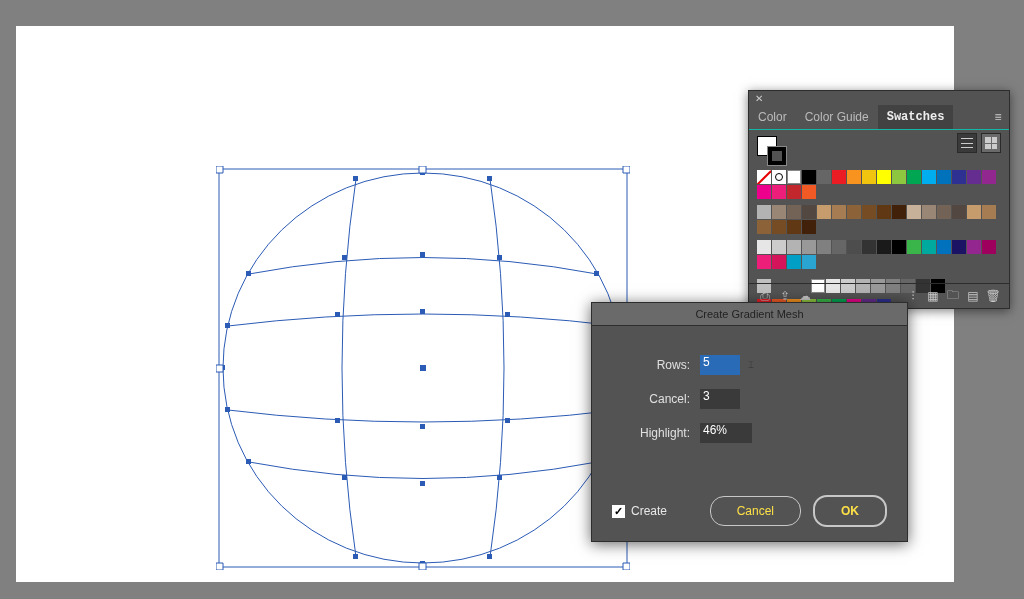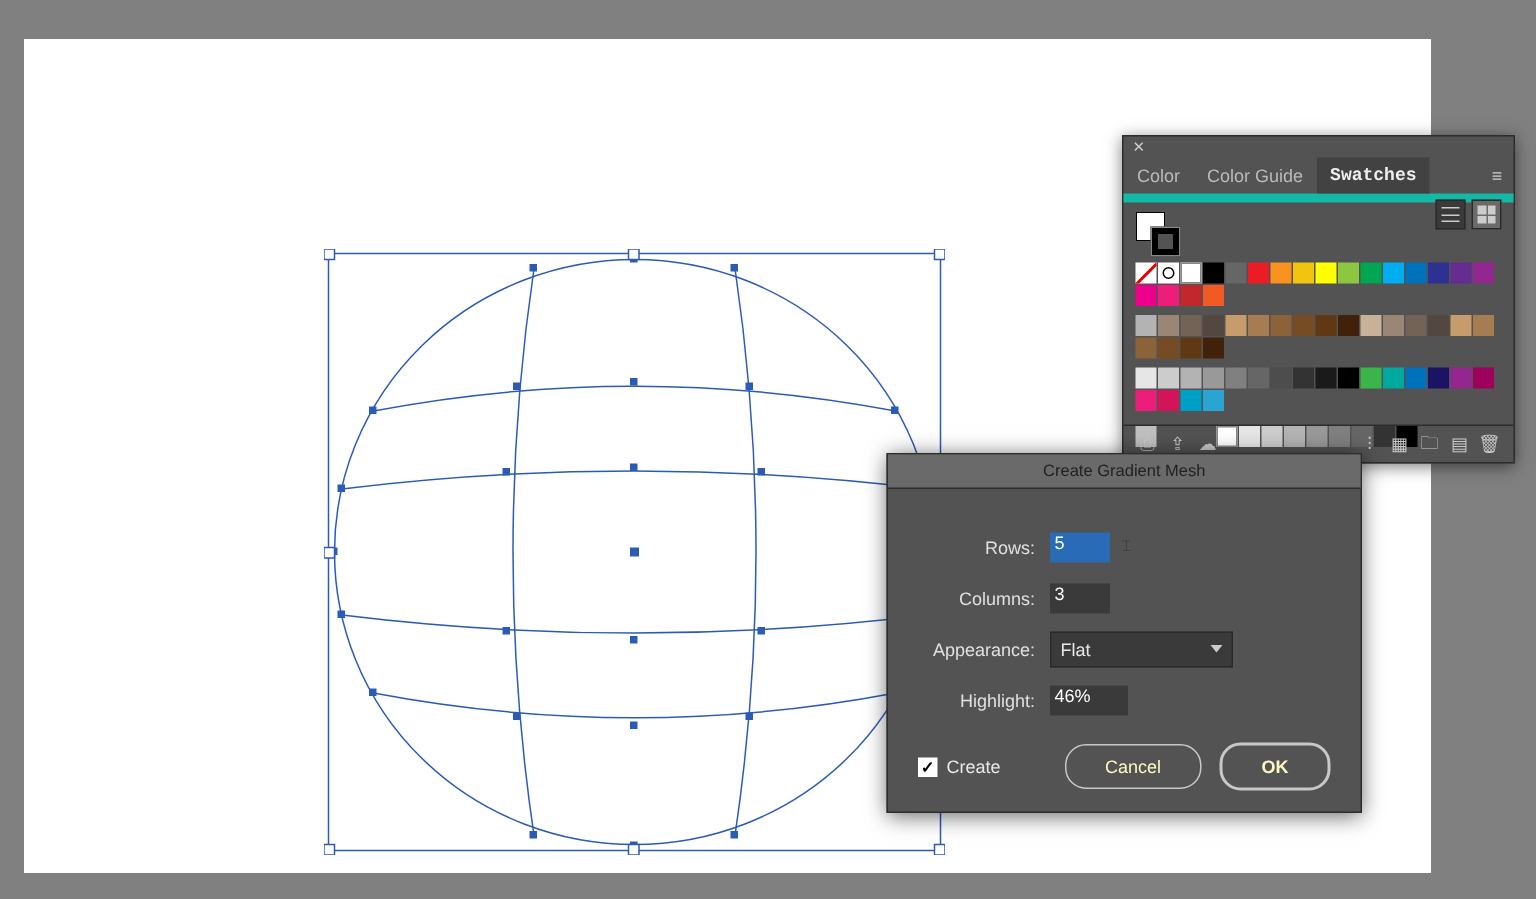--- a/index.html
+++ b/index.html
@@ -2,21 +2,21 @@
 <html><head>
 <meta charset="utf-8">
 <style>
   html,body{margin:0;padding:0;width:1024px;height:599px;overflow:hidden;background:#808080;font-family:"Helvetica Neue",Arial,sans-serif;font-size:12px;color:#e8e8e8;}
   .frame{position:absolute;left:-8px;top:-8px;width:1031px;height:615px;border:2px solid #000;background:#808080;}
   .canvas{position:absolute;left:22px;top:32px;width:938px;height:556px;background:#fff;}
   
   .panel{position:absolute;left:754px;top:96px;width:260px;height:217px;background:#535353;border:1px solid #2d2d2d;box-shadow:0 2px 10px rgba(0,0,0,.5);}
   .panel-close-row{height:14px;display:flex;align-items:center;padding-left:6px;}
   .panel-close-row .x{color:#ccc;font-size:10px;}
-  .panel-tabs{height:24px;display:flex;align-items:center;border-bottom:6px solid #14b8a6;text-align:right;}
+  .panel-tabs{height:24px;display:flex;align-items:center;border-bottom:1px solid #14b8a6;text-align:right;}
   .panel-tab{padding:0 9px;height:24px;display:flex;align-items:center;color:#bbb;font-size:12px;cursor:default;}
   .panel-tab.active{background:#424242;color:#eee;font-weight:600;font-family:Liberation Mono, monospace;}
   .panel-menu{margin-left:auto;width:22px;height:24px;display:flex;align-items:center;justify-content:center;color:#ccc;}
   .panel-body{padding:6px 8px 0 8px;}
   .fill-stroke{position:relative;width:28px;height:28px;}
   .fill-stroke .fill{position:absolute;left:0;top:0;width:18px;height:18px;background:#fff;border:1px solid #000;}
   .fill-stroke .stroke{position:absolute;left:10px;top:10px;width:18px;height:18px;background:#000;border:1px solid #888;}
   .fill-stroke .stroke::after{content:'';position:absolute;left:4px;top:4px;width:10px;height:10px;background:#535353;}
   .view-btns{position:absolute;right:8px;top:42px;display:flex;gap:4px;}
   .view-btn{width:18px;height:18px;background:#3a3a3a;display:flex;align-items:center;justify-content:center;border:1px solid #2a2a2a;}
@@ -44,21 +44,21 @@
   .drow label{width:92px;text-align:right;margin-right:10px;color:#e0e0e0;}
   .dinput{height:20px;background:#3a3a3a;color:#fff;border:none;padding:0 3px;font-size:12px;box-sizing:border-box;}
   .dinput.sel{background:#2a6bb8;color:#fff;width:40px;position:relative;}
   .dinput.w40{width:40px;}
   .dinput.w52{width:52px;}
   .dselect{height:22px;width:96px;background:#3a3a3a;color:#e6e6e6;border:1px solid #2a2a2a;padding:0 18px 0 6px;font-size:12px;position:relative;display:flex;align-items:center;}
   .dselect::after{content:'';position:absolute;right:6px;top:8px;border-left:4px solid transparent;border-right:4px solid transparent;border-top:5px solid #ccc;}
   .dialog-foot{position:absolute;left:0;right:0;bottom:14px;display:flex;align-items:center;padding:0 20px;}
   .cb-wrap{display:flex;align-items:center;gap:6px;}
   .cb{width:13px;height:13px;background:#fff;display:flex;align-items:center;justify-content:center;color:#000;font-size:11px;font-weight:bold;}
-  .btn{margin-left:12px;height:28px;padding:0 26px;border:1px solid #c8c8c8;border-radius:14px;background:transparent;color:#fef9c3;font-size:12px;display:flex;align-items:center;}
+  .btn{margin-left:12px;height:28px;padding:0 26px;border:1px solid #c8c8c8;border-radius:14px;background:transparent;color:#fde047;font-size:12px;display:flex;align-items:center;}
   .btn.ok{border-width:2px;font-weight:600;}
   .caret-mark{position:absolute;right:-14px;top:4px;font-size:10px;color:#333;}
   
   .mesh{position:absolute;left:222px;top:172px;width:414px;height:404px;}
   .mesh svg{width:414px;height:404px;}
   .mesh path,.mesh ellipse,.mesh rect,.mesh line{vector-effect:non-scaling-stroke;}
   .hn{fill:#fff;stroke:#2b5bb5;}
   .pt{fill:#2b5bb5;}
 </style>
 </head>
@@ -275,26 +275,22 @@
     <div class="dialog-title">Create Gradient Mesh</div>
     <div class="dialog-body">
       <div class="drow">
         <label>Rows:</label>
         <div style="position:relative">
           <div class="dinput sel">5</div>
           <span class="caret-mark">⌶</span>
         </div>
       </div>
       <div class="drow">
-        <label>Columns:</label>
+        <label>Cancel:</label>
         <div class="dinput w40">3</div>
-      </div>
-      <div class="drow">
-        <label>Appearance:</label>
-        <div class="dselect">Flat</div>
       </div>
       <div class="drow">
         <label>Highlight:</label>
         <div class="dinput w52">46%</div>
       </div>
     </div>
     <div class="dialog-foot">
       <div class="cb-wrap">
         <div class="cb">✓</div>
         <span>Create</span>

